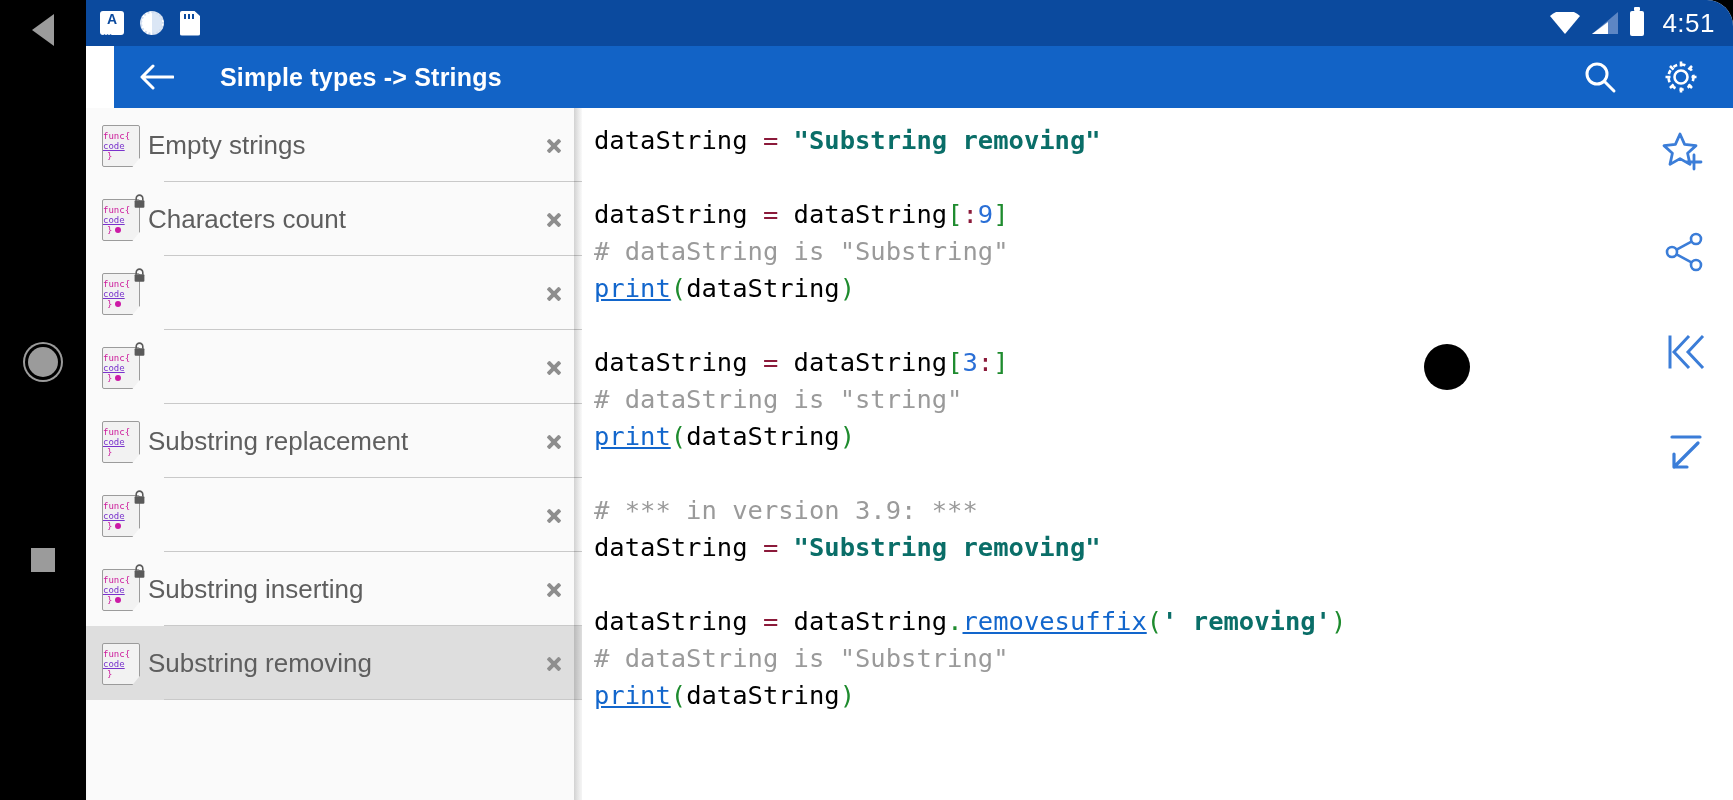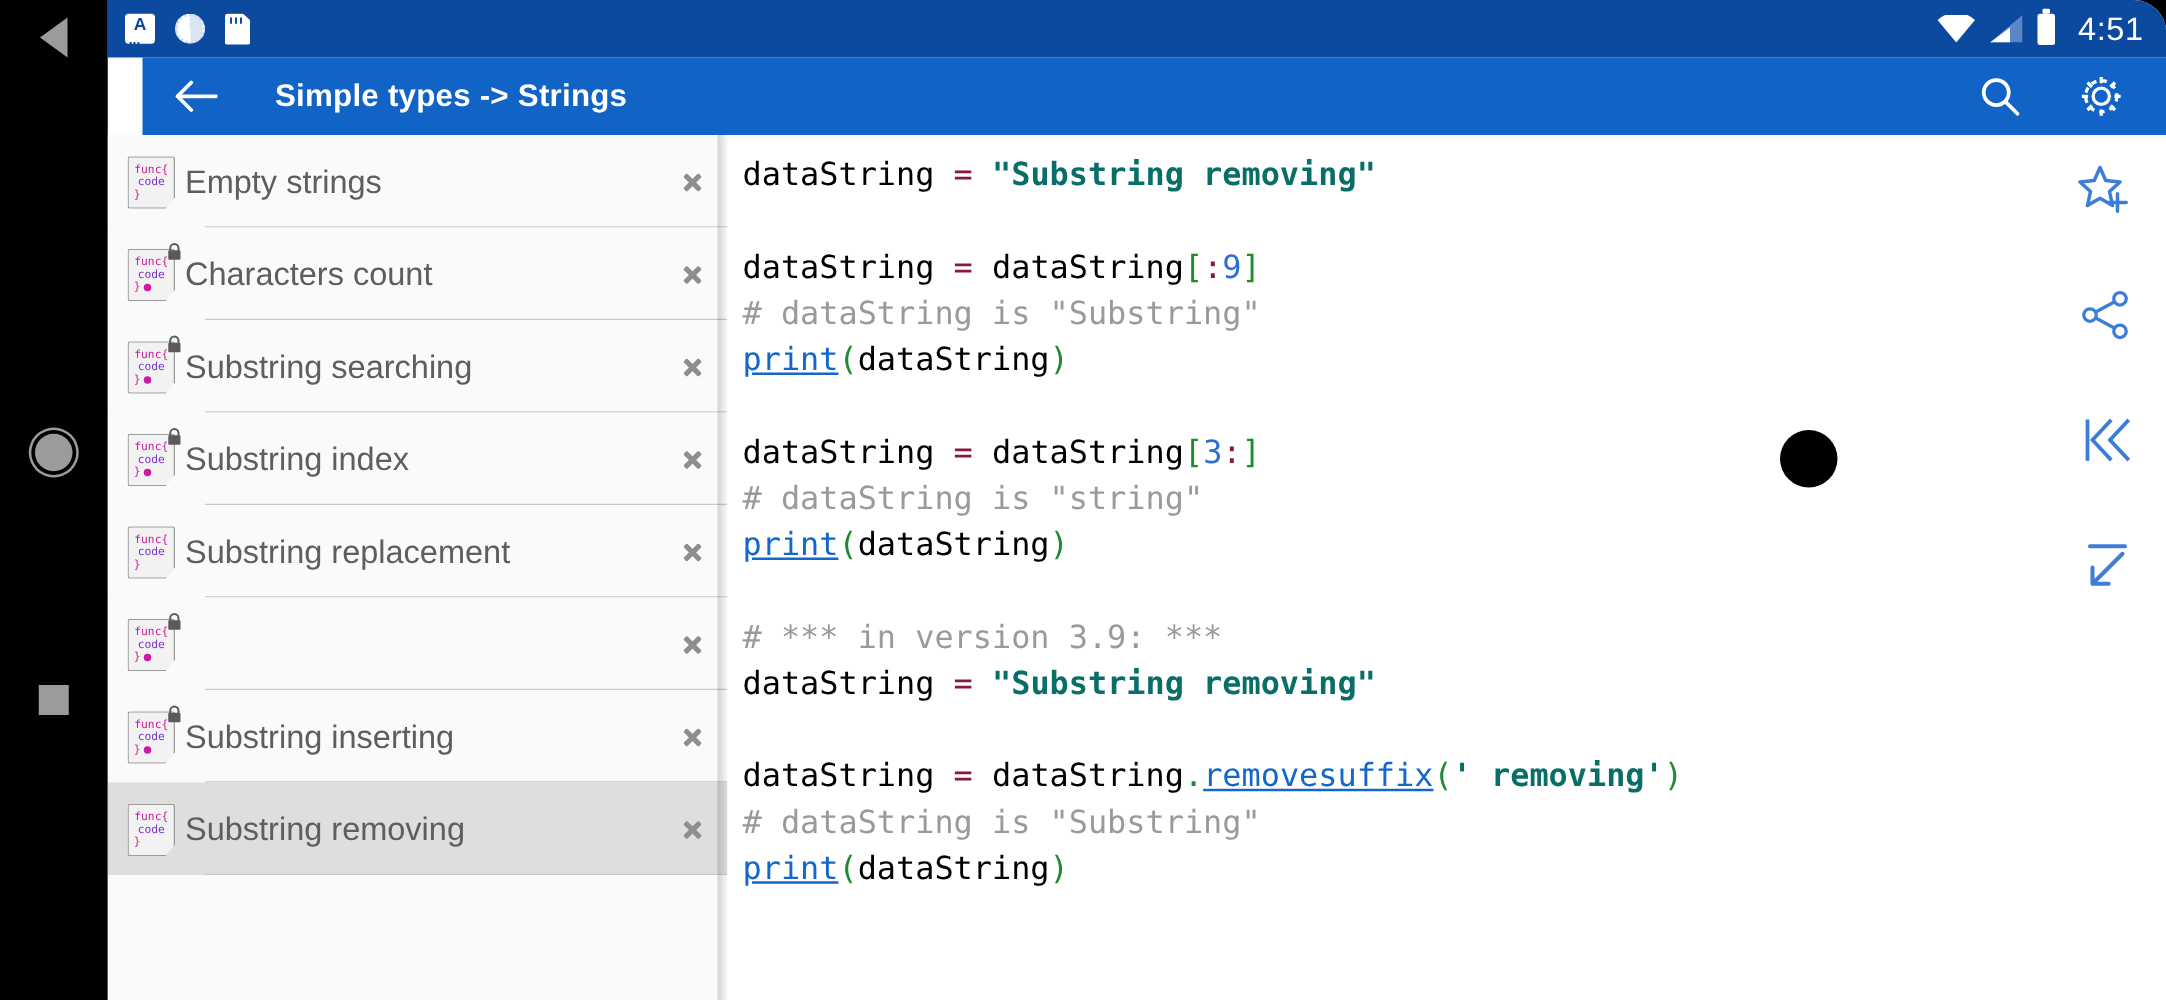--- a/index.html
+++ b/index.html
@@ -107,25 +107,25 @@
   }
   .chev::before{ top:10px; transform:rotate(45deg); transform-origin:left center;}
   .chev::after { top:22px; transform:rotate(-45deg); transform-origin:left center;}
 
   
   .docicon { position:relative; width:48px; height:48px; flex:0 0 48px; }
   .doc-page {
     position:absolute; left:2px; top:4px; width:38px; height:42px;
     background:#f2f2f2; border:1px solid #9b9b9b; border-radius:2px;
     clip-path:polygon(0 0,100% 0,100% 78%,80% 100%,0 100%);
-    display:flex; flex-direction:column; justify-content:center; align-items:center;
+    display:flex; flex-direction:column; justify-content:center; 
     font-family:"DejaVu Sans Mono", monospace; line-height:1.0;
   }
   .doc-l1{font-size:9px;color:#cc1a9b;margin-bottom:1px;}
-  .doc-l2{font-size:9px;color:#7a33cc;margin-bottom:1px;}
+  .doc-l2{font-size:9px;color:#7a33cc;margin-bottom:1px;text-decoration:underline;}
   .doc-l3{font-size:9px;color:#cc1a9b;align-self:flex-start;margin-left:4px;display:flex;align-items:center;gap:3px;}
   .doc-dot{width:6px;height:6px;border-radius:50%;background:#cc1aa6;display:inline-block;}
   .lockbadge{
     position:absolute; right:1px; top:-1px; width:15px; height:15px;
   }
 
   
   .codepanel {
     flex:1; background:#fff; position:relative; overflow:hidden;
     padding:14px 0 0 10px;
@@ -261,37 +261,35 @@
               <div class="doc-page">
                 <span class="doc-l1">func{</span>
                 <span class="doc-l2">code</span>
                 <span class="doc-l3">}<i class="doc-dot"></i></span>
               </div>
               <svg class="lockbadge" viewBox="0 0 15 15">
                 <path d="M4.2 6.5 V4.4 a3.3 3.3 0 0 1 6.6 0 V6.5" stroke="#5a5a5a" stroke-width="1.6" fill="none"></path>
                 <rect x="2.6" y="6.2" width="9.8" height="7.6" rx="1" fill="#5a5a5a"></rect>
               </svg>
             </div>
-            <span class="lrow-label">Substring searching</span>
-            <span class="chev"></span>
-            <span class="divider"></span>
-          </div>
-          <div class="lrow">
-            <div class="docicon">
-              <div class="doc-page">
-                <span class="doc-l1">func{</span>
-                <span class="doc-l2">code</span>
-                <span class="doc-l3">}<i class="doc-dot"></i></span>
-              </div>
-              <svg class="lockbadge" viewBox="0 0 15 15">
-                <path d="M4.2 6.5 V4.4 a3.3 3.3 0 0 1 6.6 0 V6.5" stroke="#5a5a5a" stroke-width="1.6" fill="none"></path>
-                <rect x="2.6" y="6.2" width="9.8" height="7.6" rx="1" fill="#5a5a5a"></rect>
-              </svg>
-            </div>
-            <span class="lrow-label">Substring index</span>
+            <span class="chev"></span>
+            <span class="divider"></span>
+          </div>
+          <div class="lrow">
+            <div class="docicon">
+              <div class="doc-page">
+                <span class="doc-l1">func{</span>
+                <span class="doc-l2">code</span>
+                <span class="doc-l3">}<i class="doc-dot"></i></span>
+              </div>
+              <svg class="lockbadge" viewBox="0 0 15 15">
+                <path d="M4.2 6.5 V4.4 a3.3 3.3 0 0 1 6.6 0 V6.5" stroke="#5a5a5a" stroke-width="1.6" fill="none"></path>
+                <rect x="2.6" y="6.2" width="9.8" height="7.6" rx="1" fill="#5a5a5a"></rect>
+              </svg>
+            </div>
             <span class="chev"></span>
             <span class="divider"></span>
           </div>
           <div class="lrow">
             <div class="docicon">
               <div class="doc-page">
                 <span class="doc-l1">func{</span>
                 <span class="doc-l2">code</span>
                 <span class="doc-l3">}</span>
               </div>

